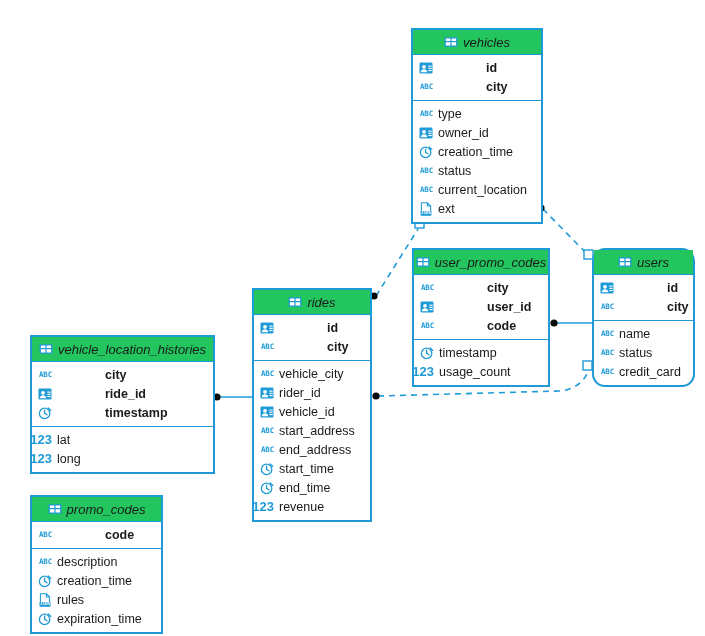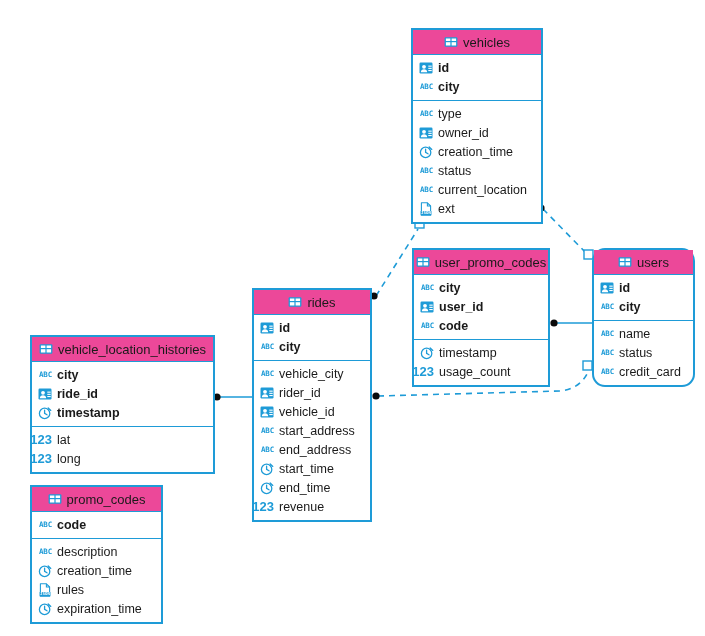--- a/index.html
+++ b/index.html
@@ -25,22 +25,23 @@
     z-index: 5;
   }
   .table-header {
     box-sizing: border-box;
     height: 25px;
     display: flex;
     align-items: center;
     justify-content: center;
     gap: 5px;
     border-bottom: 1px solid #1e9bd7;
-    background: #ec4899;
+    background: #22c55e;
     padding: 12px 6px;
+    font-style: italic;
   }
   .table-title {
     font-size: 13px;
     color: #1a1a1a;
     white-space: nowrap;
   }
   .field-section {
     padding: 3px 0 4px 0;
   }
   .field-section + .field-section {
@@ -53,20 +54,21 @@
     height: 19px;
     padding: 0 6px;
     white-space: nowrap;
   }
   .field-name {
     font-size: 12.5px;
     color: #1a1a1a;
   }
   .field-row.pk .field-name {
     font-weight: bold;
+    margin-left: 48px;
   }
 
   
   .icon {
     width: 14px;
     height: 14px;
     flex: 0 0 14px;
     display: inline-flex;
     align-items: center;
     justify-content: flex-end;
@@ -516,21 +518,21 @@
             <span class="field-name">lat</span>
           </div>
           <div class="field-row">
             <span class="icon">
               <span class="icon-num">123</span>
             </span>
             <span class="field-name">long</span>
           </div>
         </div>
       </div>
-      <div class="table-box" style="left: 30px; top: 485px; width: 133px;">
+      <div class="table-box" style="left: 30px; top: 495px; width: 133px;">
         <div class="table-header">
           <span class="icon">
             <svg width="14" height="14" viewBox="0 0 14 14">
               <rect x="0.6" y="2.2" width="12.8" height="9.6" rx="1" fill="#1e9bd7"></rect>
               <rect x="1.9" y="3.5" width="4.5" height="2.5" fill="#ffffff"></rect>
               <rect x="7.6" y="3.5" width="4.5" height="2.5" fill="#ffffff"></rect>
               <rect x="1.9" y="7.2" width="4.5" height="3.3" fill="#ffffff"></rect>
               <rect x="7.6" y="7.2" width="4.5" height="3.3" fill="#ffffff"></rect>
             </svg>
           </span>

